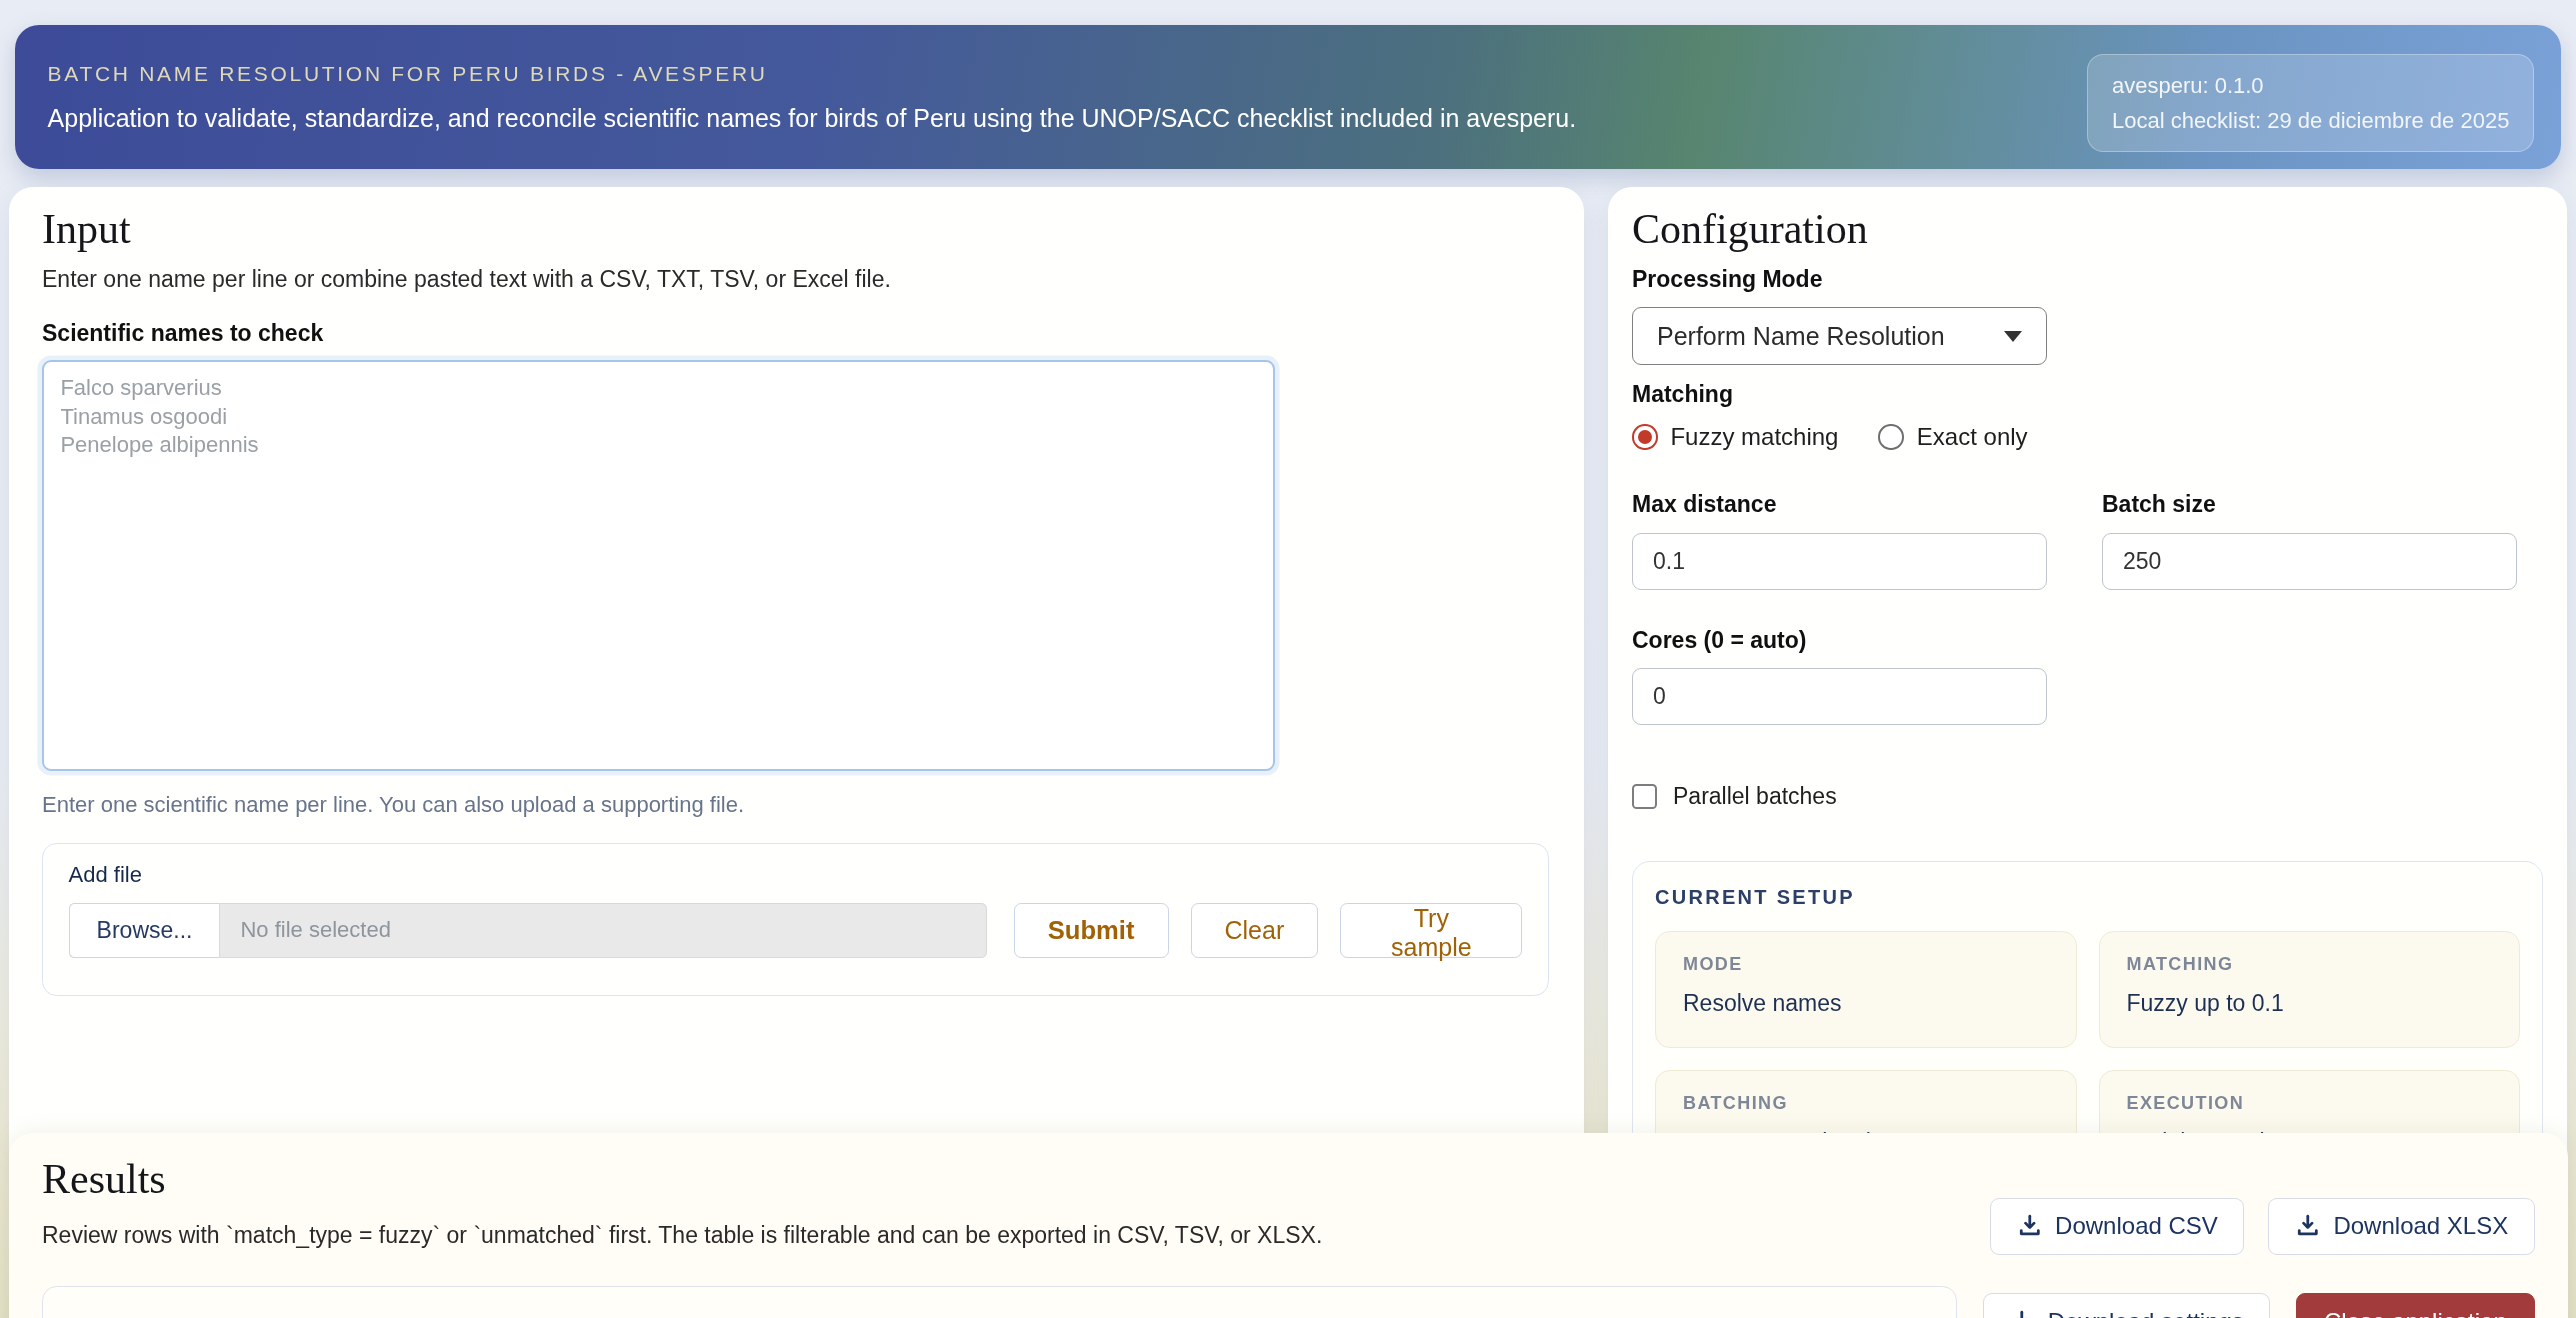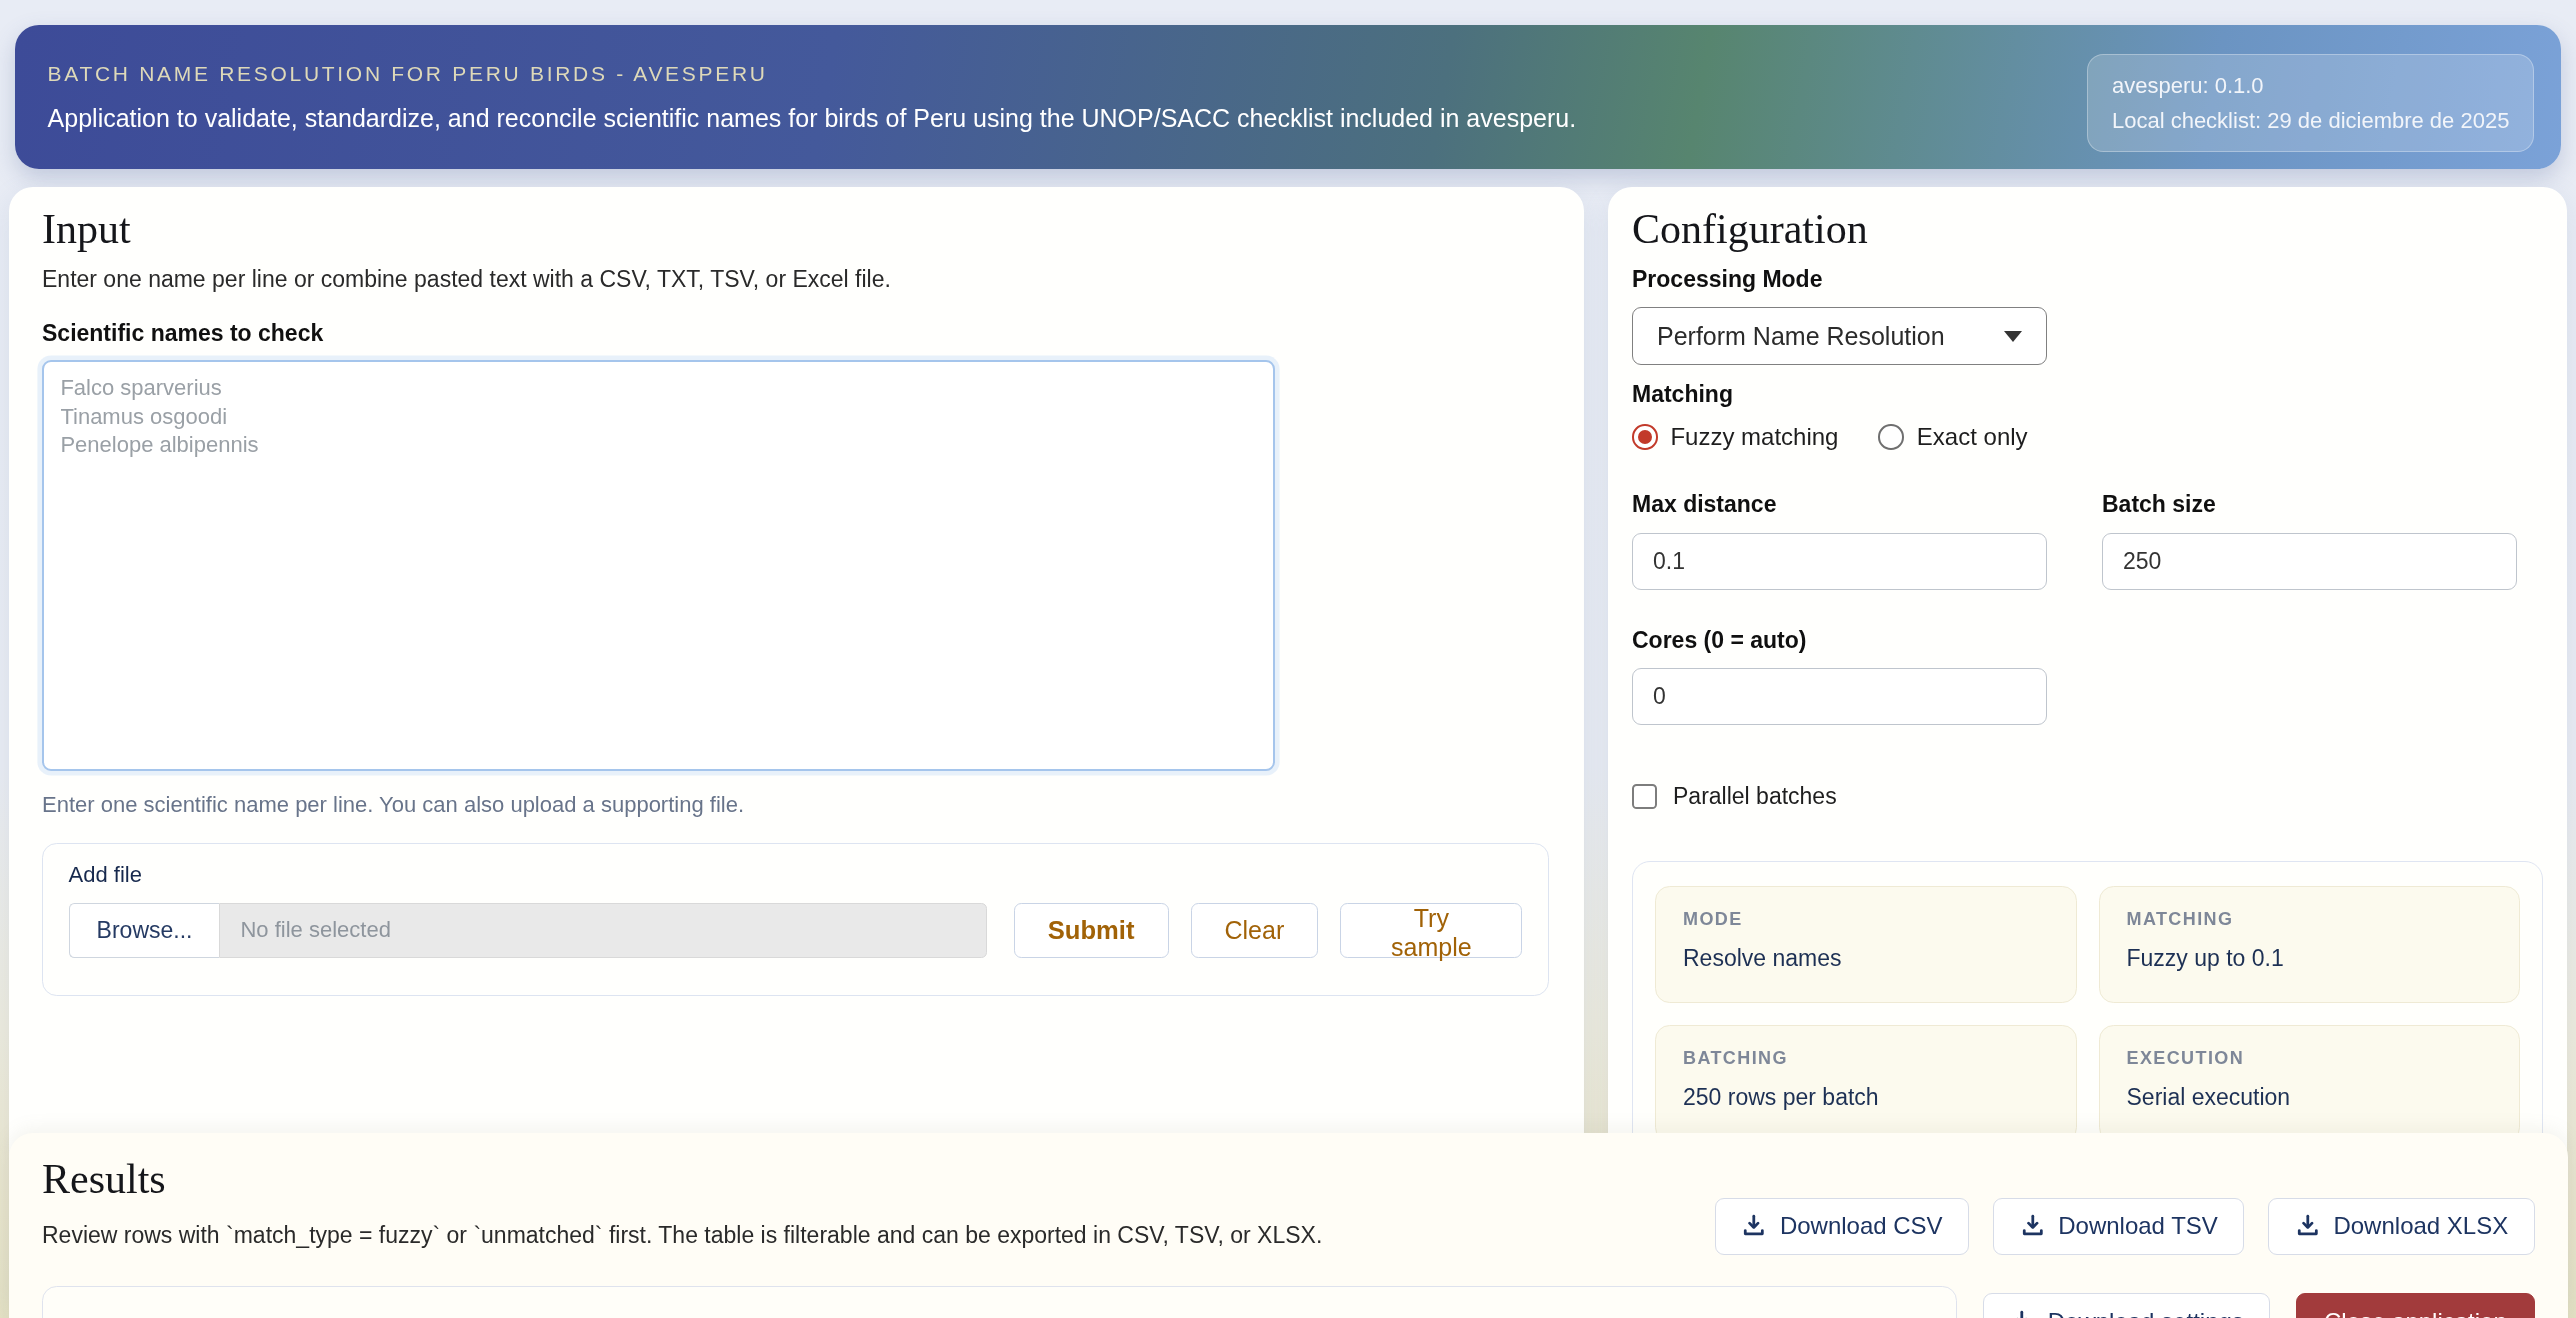--- a/index.html
+++ b/index.html
@@ -248,20 +248,21 @@
         <div class="cfg-label">Cores (0 = auto)</div>
         <input class="text-input" value="0" style="">
       </div>
 
       <div class="checkbox-row">
         <span class="checkbox"></span>
         <span>Parallel batches</span>
       </div>
 
       <div class="setup-panel">
+        <div class="setup-title">CURRENT SETUP</div>
         <div class="setup-grid">
           <div class="setup-card">
             <div class="s-label">MODE</div>
             <div class="s-value">Resolve names</div>
           </div>
           <div class="setup-card">
             <div class="s-label">MATCHING</div>
             <div class="s-value">Fuzzy up to 0.1</div>
           </div>
           <div class="setup-card">
@@ -294,28 +295,20 @@
               <path d="M4 16.5v3h16v-3"></path>
             </svg>
           <span>Download CSV</span>
         </button>
         <button class="dl-btn">
           <svg class="dl-icon" viewBox="0 0 24 24" fill="none" stroke="#1d3461" stroke-width="2.6" stroke-linecap="round" stroke-linejoin="round">
               <path d="M12 3v10"></path>
               <path d="M8 9.5 12 13.5 16 9.5"></path>
               <path d="M4 16.5v3h16v-3"></path>
             </svg>
-          <span>Download TSV</span>
-        </button>
-        <button class="dl-btn">
-          <svg class="dl-icon" viewBox="0 0 24 24" fill="none" stroke="#1d3461" stroke-width="2.6" stroke-linecap="round" stroke-linejoin="round">
-              <path d="M12 3v10"></path>
-              <path d="M8 9.5 12 13.5 16 9.5"></path>
-              <path d="M4 16.5v3h16v-3"></path>
-            </svg>
           <span>Download XLSX</span>
         </button>
       </div>
     </div>
 
     <div class="results-bottom">
       <div class="meta-panel">
         
       </div>
       <button class="settings-btn">

